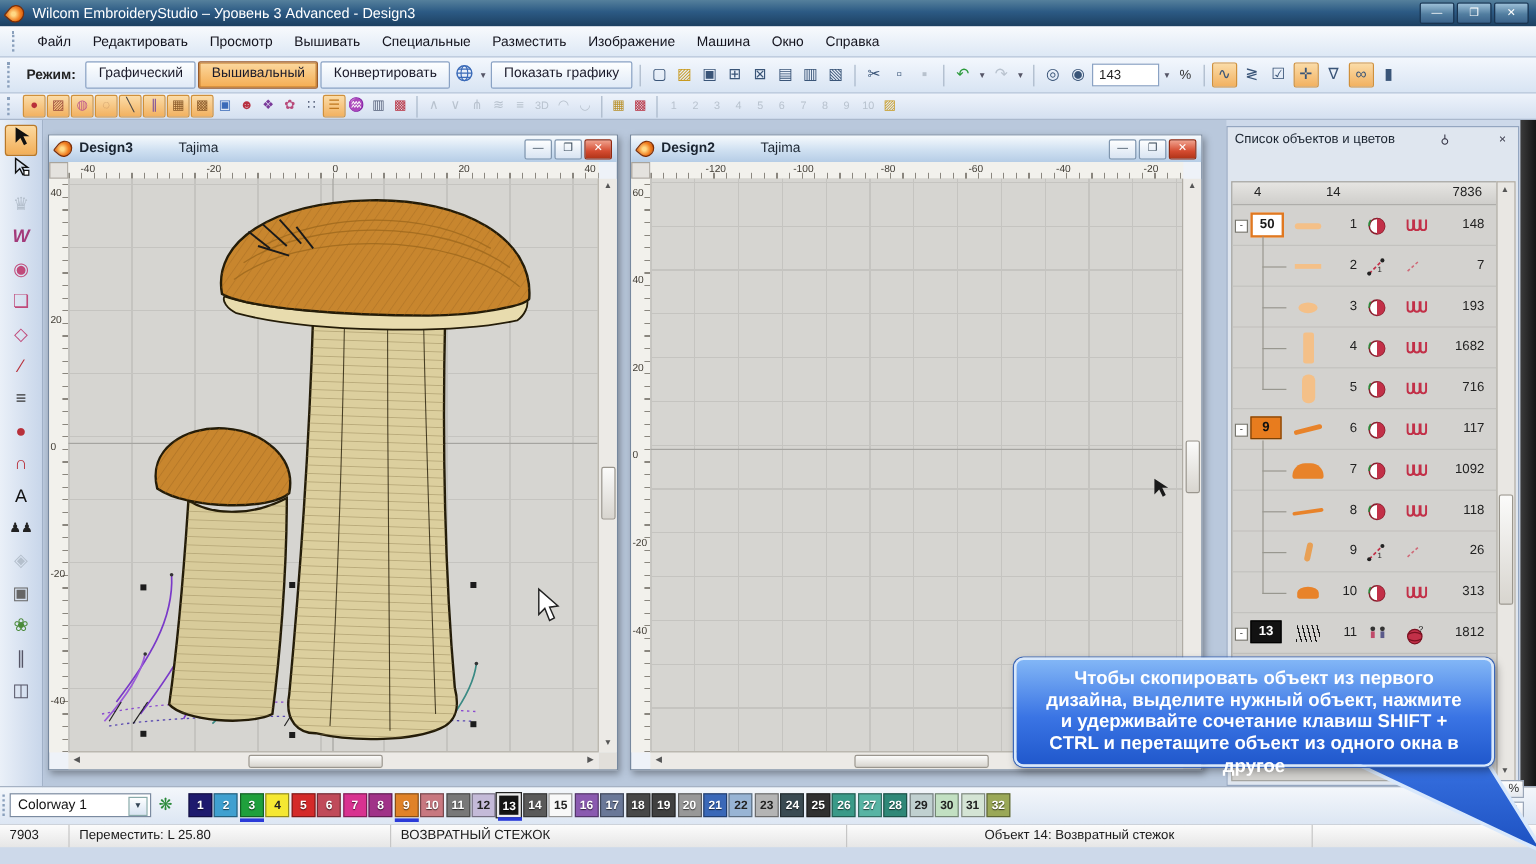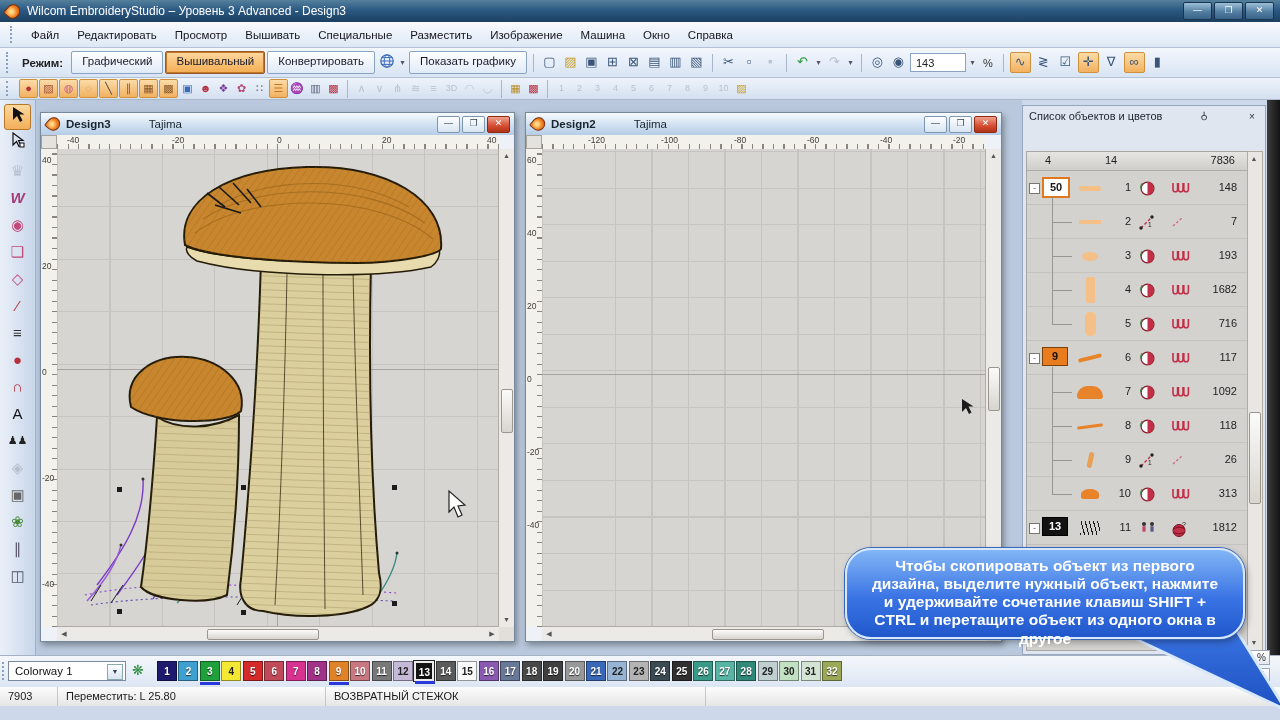--- a/index.html
+++ b/index.html
@@ -137,21 +137,21 @@
   .sidepct{position:absolute;width:24px;height:15px;background:linear-gradient(#fff,#e4e8ee);border:1px solid #9aa6b8;
     font-size:10px;text-align:right;padding-right:3px;line-height:14px;color:#333;box-sizing:border-box;z-index:21}
   
   .statusbar{left:0;top:686px;width:1280px;height:19px;background:linear-gradient(#fcfcfc,#e6e6e6);
     border-top:1px solid #888;font-size:11px;color:#1a1a1a;z-index:10}
   .scell{position:absolute;top:0;height:19px;line-height:19px;border-right:1px solid #c6c6c6;
     padding:0 8px;box-sizing:border-box;white-space:nowrap}
   .status2{left:0;top:705px;width:1280px;height:15px;background:#ececec;border-top:1px solid #cccccc;
     font-size:10.5px;color:#222;z-index:10}
   
-  .bubble{left:845px;top:548px;width:400px;height:91px;border-radius:26px;box-sizing:border-box;
+  .bubble{left:845px;top:548px;width:400px;height:91px;border-radius:8px;box-sizing:border-box;
     background:linear-gradient(#82b6f6,#3a74e4 55%,#2058cc);border:2px solid #d8e8fc;
     box-shadow:0 0 0 1px #3a66b8,2px 3px 7px rgba(0,0,0,.35);z-index:60;color:#fff;font-weight:bold;
     font-size:15.5px;text-align:center;padding:7px 24px;line-height:1.17}
   .tailsvg{left:1100px;top:608px;z-index:59}
   
   .keycap{background:rgba(222,222,222,.55);border:5px solid #0b0b0b;border-radius:9px;color:#000;
     font-size:49px;font-weight:bold;text-align:center;line-height:62px;z-index:40;box-shadow:1px 2px 3px rgba(0,0,0,.4)}
   .darkstrip{left:1267px;top:100px;width:13px;height:558px;background:linear-gradient(90deg,#3c3c3c,#141414);z-index:5}
 </style>
 </head>
@@ -707,20 +707,21 @@
     <span id="swatches"><div class="sw" style="left: 157px; background: rgb(30, 26, 110);">1</div><div class="sw" style="left: 178.45px; background: rgb(63, 160, 208);">2</div><div class="sw used" style="left: 199.9px; background: rgb(31, 160, 60);">3</div><div class="sw light" style="left: 221.35px; background: rgb(245, 232, 50);">4</div><div class="sw" style="left: 242.8px; background: rgb(212, 42, 42);">5</div><div class="sw" style="left: 264.25px; background: rgb(192, 74, 90);">6</div><div class="sw" style="left: 285.7px; background: rgb(216, 50, 144);">7</div><div class="sw" style="left: 307.15px; background: rgb(160, 50, 136);">8</div><div class="sw used" style="left: 328.6px; background: rgb(224, 130, 40);">9</div><div class="sw" style="left: 350.05px; background: rgb(200, 120, 128);">10</div><div class="sw" style="left: 371.5px; background: rgb(120, 120, 120);">11</div><div class="sw light" style="left: 392.95px; background: rgb(196, 186, 216);">12</div><div class="sw used sel" style="left: 414.4px; background: rgb(20, 20, 20);">13</div><div class="sw" style="left: 435.85px; background: rgb(90, 90, 90);">14</div><div class="sw light" style="left: 457.3px; background: rgb(248, 248, 248);">15</div><div class="sw" style="left: 478.75px; background: rgb(138, 90, 176);">16</div><div class="sw" style="left: 500.2px; background: rgb(106, 120, 152);">17</div><div class="sw" style="left: 521.65px; background: rgb(72, 72, 72);">18</div><div class="sw" style="left: 543.1px; background: rgb(64, 64, 64);">19</div><div class="sw" style="left: 564.55px; background: rgb(152, 152, 152);">20</div><div class="sw" style="left: 586px; background: rgb(58, 104, 184);">21</div><div class="sw light" style="left: 607.45px; background: rgb(152, 180, 212);">22</div><div class="sw light" style="left: 628.9px; background: rgb(180, 180, 180);">23</div><div class="sw" style="left: 650.35px; background: rgb(58, 74, 82);">24</div><div class="sw" style="left: 671.8px; background: rgb(48, 48, 48);">25</div><div class="sw" style="left: 693.25px; background: rgb(58, 154, 136);">26</div><div class="sw" style="left: 714.7px; background: rgb(88, 180, 164);">27</div><div class="sw" style="left: 736.15px; background: rgb(47, 136, 120);">28</div><div class="sw light" style="left: 757.6px; background: rgb(192, 208, 208);">29</div><div class="sw light" style="left: 779.05px; background: rgb(194, 224, 194);">30</div><div class="sw light" style="left: 800.5px; background: rgb(212, 228, 212);">31</div><div class="sw" style="left: 821.95px; background: rgb(154, 168, 88);">32</div></span>
   </div>
 
   <div class="sidepct abs" style="left:1246px;top:650px">%</div>
   <div class="sidepct abs" style="left:1246px;top:668px">%</div>
 
   <div class="abs statusbar">
     <span class="scell" style="left:0;width:58px">7903</span>
     <span class="scell" style="left:58px;width:268px">Переместить: L  25.80</span>
     <span class="scell" style="left:326px;width:380px">ВОЗВРАТНЫЙ СТЕЖОК</span>
+    <span class="scell" style="left:706px;width:388px;text-align:center">Объект 14: Возвратный стежок</span>
     <span class="scell" style="left:1094px;width:186px;border-right:none"></span>
   </div>
 
 
   <svg class="abs tailsvg" width="190" height="110">
     <defs>
         <linearGradient id="tg" x1="0" y1="0" x2="0" y2="1">
       <stop offset="0" stop-color="#3a74e4"></stop>
           <stop offset="1" stop-color="#1c50c0"></stop>
     </linearGradient>

